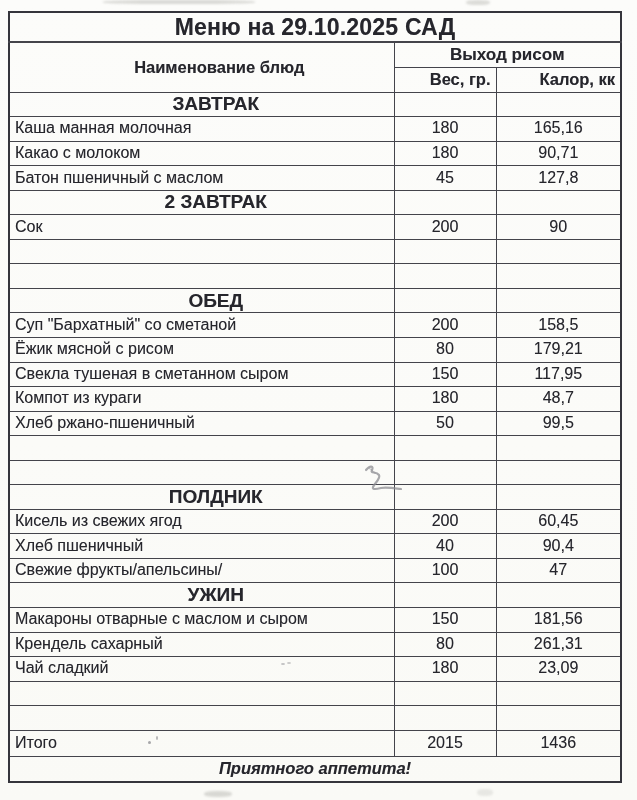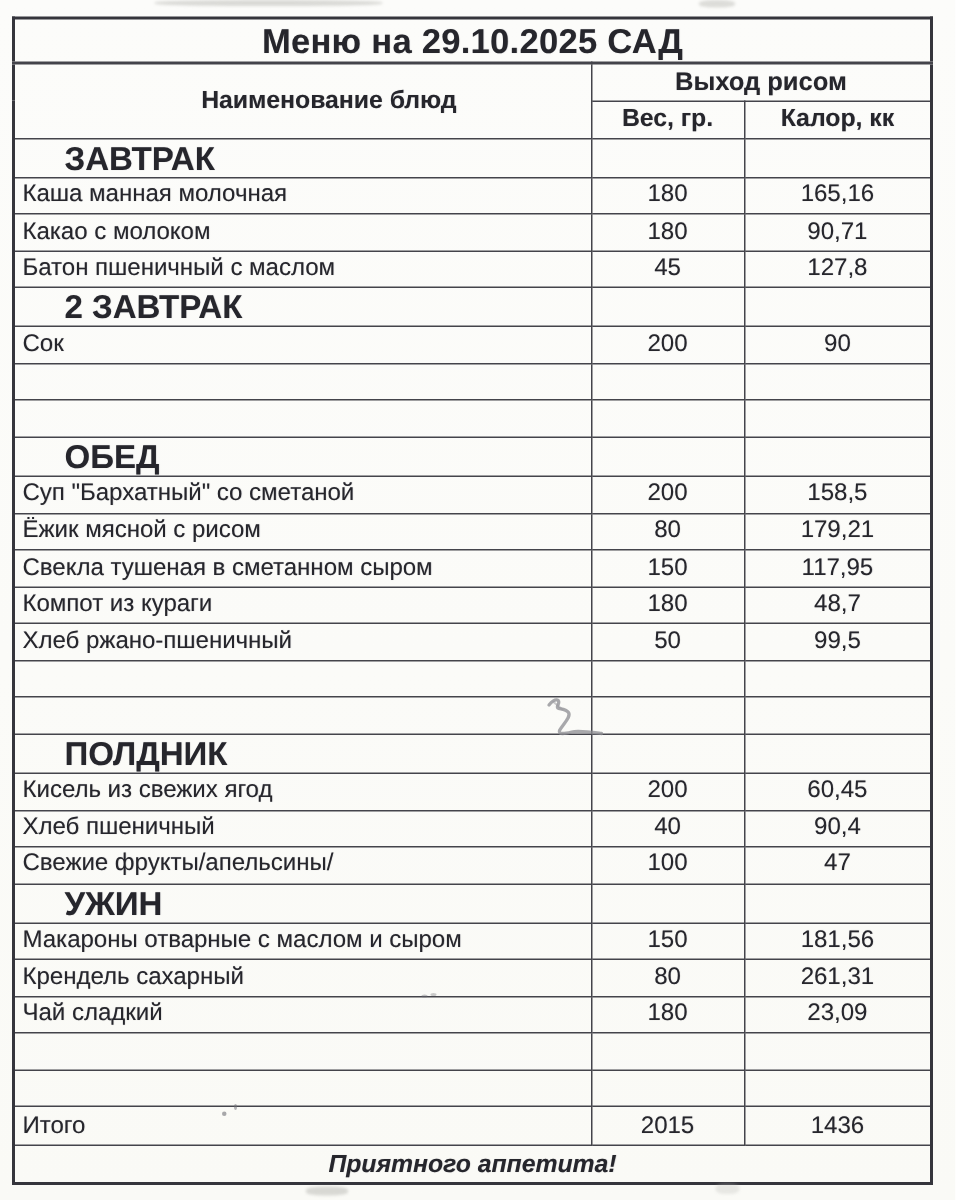--- a/index.html
+++ b/index.html
@@ -38,26 +38,26 @@
   .col-cal   { width: 125px; }
 
   tr.r-title td {
     height: 30px; text-align: center;
     font-size: 23px; font-weight: 700; letter-spacing: 0.2px;
     border-bottom-width: 2px;
   }
   tr.r-head td { font-weight: 700; }
   td.head-name { text-align: center; font-size: 16.5px; padding-left: 40px; }
   td.head-group{ height: 25px; text-align: center; font-size: 17px; }
-  td.head-sub  { height: 25px; text-align: center; font-size: 16.5px; }
+  td.head-sub  { height: 25px; text-align: right; font-size: 16.5px; }
 
   tbody tr { height: 24.55px; }
   td.name  { text-align: left; }
   td.num   { text-align: center; padding-right: 5px; font-variant-numeric: tabular-nums; }
-  tr.section-row td.name { font-weight: 700; font-size: 22px; padding-left: 33px; }
+  tr.section-row td.name { text-align: center; font-weight: 700; font-size: 19px; padding-left: 33px; }
   tr.total-row { height: 26px; }
   tr.footer-row td {
     height: 25.5px; text-align: center;
     font-style: italic; font-weight: 600; font-size: 16.5px;
   }
 
   
   .artifact { position: absolute; pointer-events: none; }
   .smudge { background: #bdbdb8; filter: blur(1.2px); border-radius: 40%; }
   .smudge-top-1   { left: 103px; top: 0;  width: 152px; height: 4px; opacity: .55; }

